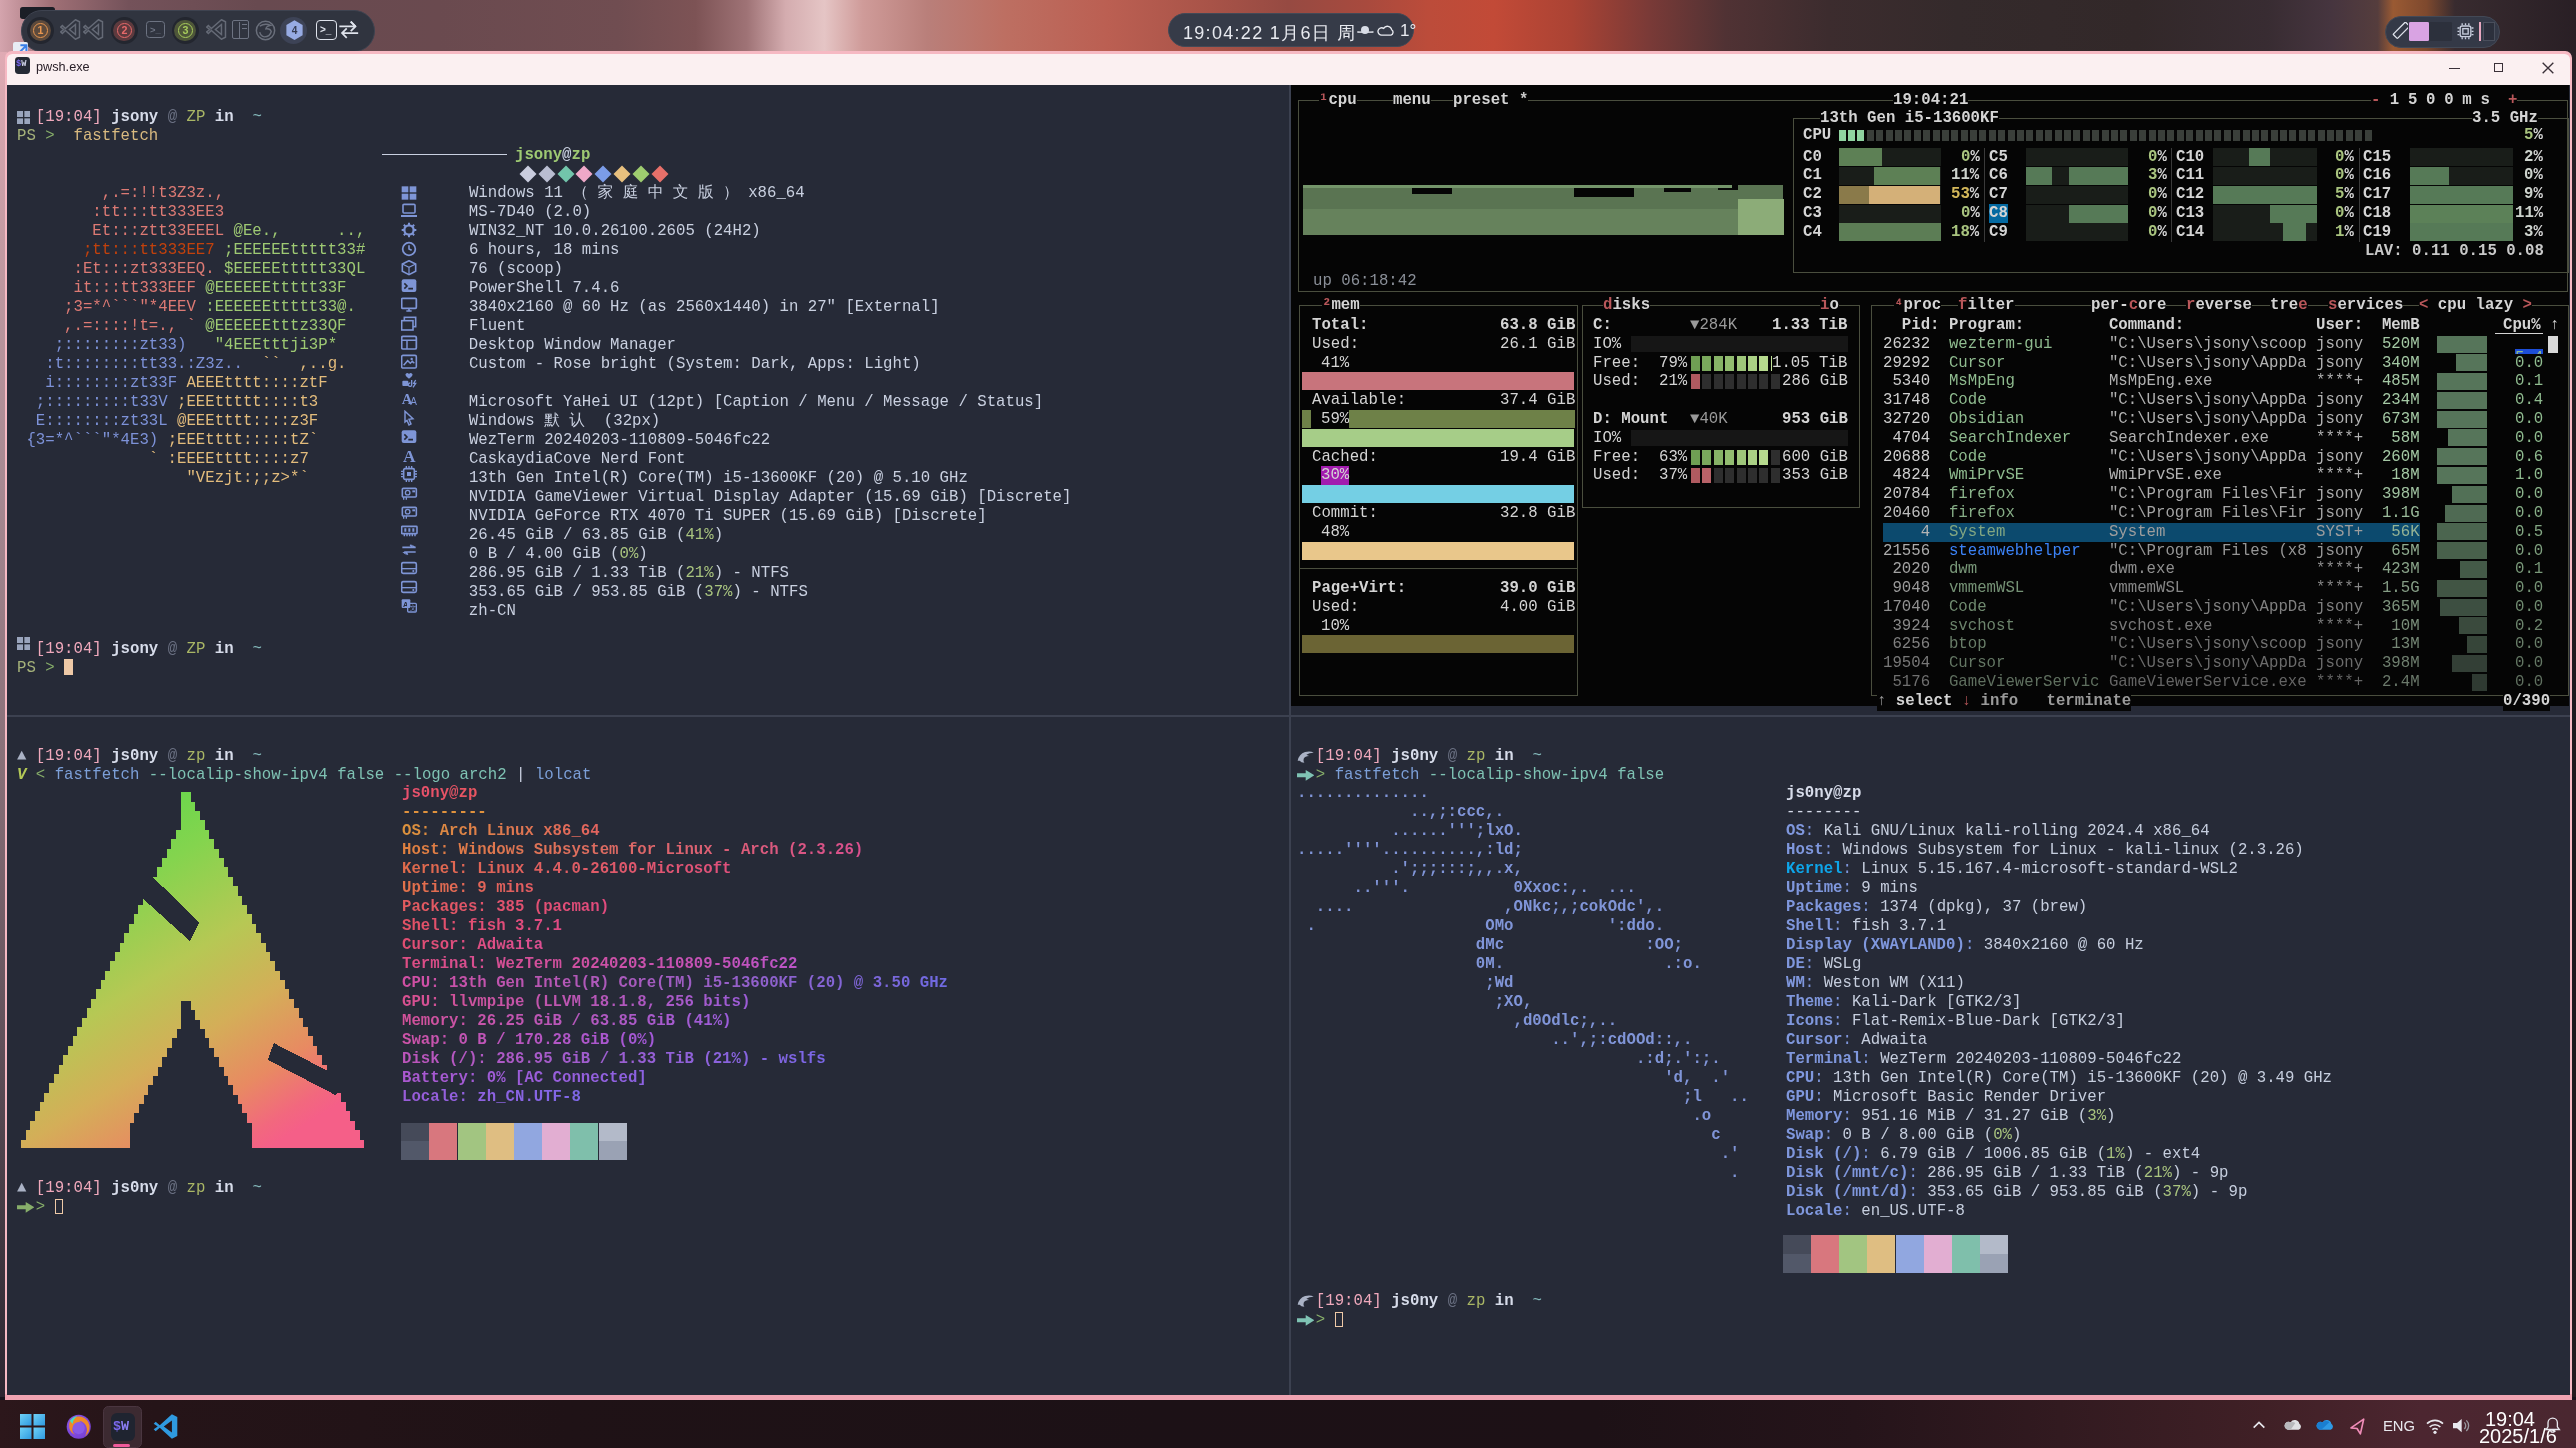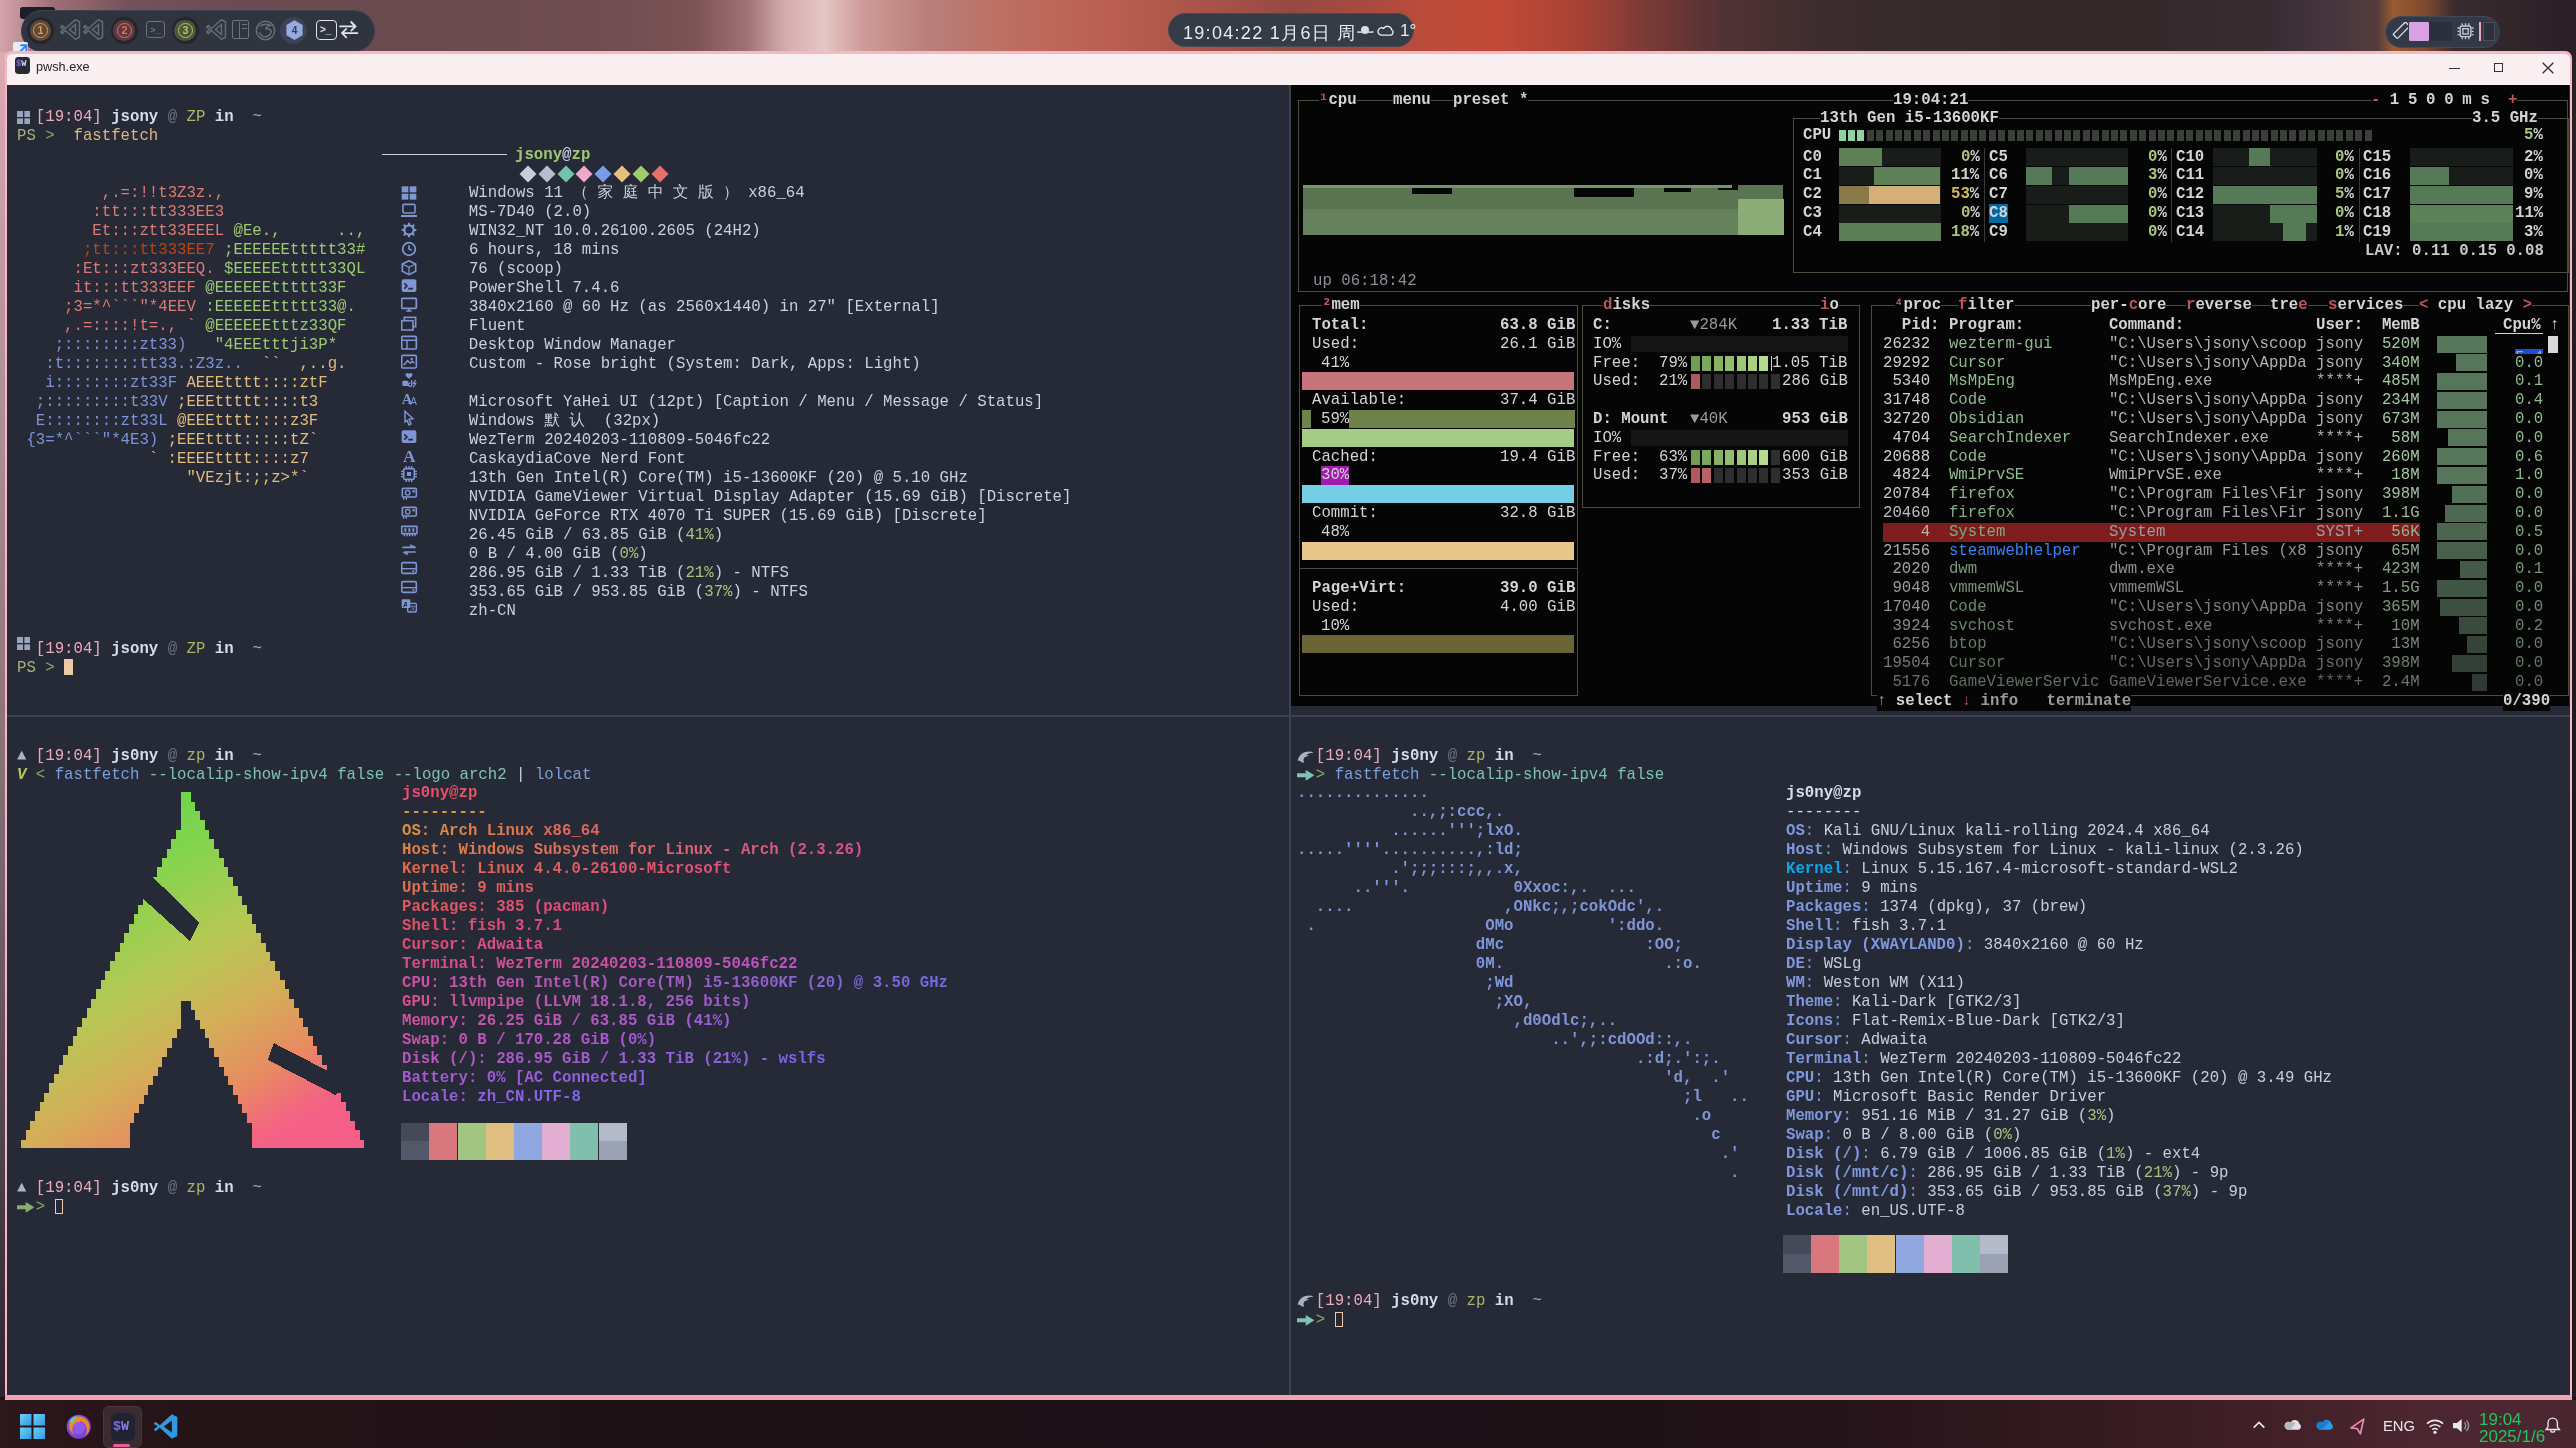--- a/index.html
+++ b/index.html
@@ -550,21 +550,21 @@
 <pre style="left:2515px;top:448px;color:#d4d4d4;background:#050505;font-size:15.7px"><span style="color:#8fbb8f">0.6</span></pre>
 <pre style="left:1883px;top:466px;color:#d4d4d4;background:#050505;font-size:15.7px"><span style="color:#cfcfcf"> 4824</span>  <span style="color:#8fbb8f">WmiPrvSE         </span><span style="color:#b2b2b2">WmiPrvSE.exe          </span><span style="color:#b2b2b2">****+ </span><span style="color:#a5c9a5">  18M</span></pre>
 <div class="a" style="left:2437px;top:467px;width:50px;height:17.4px;background:#56755a"></div>
 <pre style="left:2515px;top:466px;color:#d4d4d4;background:#050505;font-size:15.7px"><span style="color:#8fbb8f">1.0</span></pre>
 <pre style="left:1883px;top:485px;color:#d4d4d4;background:#050505;font-size:15.7px"><span style="color:#c6c6c6">20784</span>  <span style="color:#8bb48b">firefox          </span><span style="color:#ababab">"C:\Program Files\Fir </span><span style="color:#ababab">jsony </span><span style="color:#a0c2a0"> 398M</span></pre>
 <div class="a" style="left:2452px;top:486px;width:35px;height:17.4px;background:#527056"></div>
 <pre style="left:2515px;top:485px;color:#d4d4d4;background:#050505;font-size:15.7px"><span style="color:#8bb48b">0.0</span></pre>
 <pre style="left:1883px;top:504px;color:#d4d4d4;background:#050505;font-size:15.7px"><span style="color:#bebebe">20460</span>  <span style="color:#86ad86">firefox          </span><span style="color:#a4a4a4">"C:\Program Files\Fir </span><span style="color:#a4a4a4">jsony </span><span style="color:#9aba9a"> 1.1G</span></pre>
 <div class="a" style="left:2445px;top:505px;width:42px;height:17.4px;background:#4f6a53"></div>
 <pre style="left:2515px;top:504px;color:#d4d4d4;background:#050505;font-size:15.7px"><span style="color:#86ad86">0.0</span></pre>
-<pre style="left:1883px;top:523px;color:#d4d4d4;background:#7f1d1d;font-size:15.7px"><span style="color:#b5b5b5">    4</span>  <span style="color:#82a682">System           </span><span style="color:#9d9d9d">System                </span><span style="color:#9d9d9d">SYST+ </span><span style="color:#95b395">  56K</span></pre>
+<pre style="left:1883px;top:523px;color:#d4d4d4;background:#0c4a6e;font-size:15.7px"><span style="color:#b5b5b5">    4</span>  <span style="color:#82a682">System           </span><span style="color:#9d9d9d">System                </span><span style="color:#9d9d9d">SYST+ </span><span style="color:#95b395">  56K</span></pre>
 <div class="a" style="left:2437px;top:523px;width:50px;height:17.4px;background:#4b654f"></div>
 <pre style="left:2515px;top:523px;color:#d4d4d4;background:#050505;font-size:15.7px"><span style="color:#82a682">0.5</span></pre>
 <pre style="left:1883px;top:542px;color:#d4d4d4;background:#050505;font-size:15.7px"><span style="color:#acacac">21556</span>  <span style="color:#3b82f6">steamwebhelper   </span><span style="color:#969696">"C:\Program Files (x8 </span><span style="color:#969696">jsony </span><span style="color:#90ac90">  65M</span></pre>
 <div class="a" style="left:2437px;top:542px;width:50px;height:17.4px;background:#48604b"></div>
 <pre style="left:2515px;top:542px;color:#d4d4d4;background:#050505;font-size:15.7px"><span style="color:#7e9f7e">0.0</span></pre>
 <pre style="left:1883px;top:560px;color:#d4d4d4;background:#050505;font-size:15.7px"><span style="color:#a3a3a3"> 2020</span>  <span style="color:#799879">dwm              </span><span style="color:#8f8f8f">dwm.exe               </span><span style="color:#8f8f8f">****+ </span><span style="color:#8aa48a"> 423M</span></pre>
 <div class="a" style="left:2460px;top:561px;width:27px;height:17.4px;background:#445a48"></div>
 <pre style="left:2515px;top:560px;color:#d4d4d4;background:#050505;font-size:15.7px"><span style="color:#799879">0.1</span></pre>
 <pre style="left:1883px;top:579px;color:#d4d4d4;background:#050505;font-size:15.7px"><span style="color:#9b9b9b"> 9048</span>  <span style="color:#759275">vmmemWSL         </span><span style="color:#878787">vmmemWSL              </span><span style="color:#878787">****+ </span><span style="color:#859d85"> 1.5G</span></pre>
 <div class="a" style="left:2437px;top:580px;width:50px;height:17.4px;background:#415544"></div>
@@ -772,17 +772,17 @@
   </svg>
 <div class="a" style="left:2383px;top:1418px;font-size:14.8px;color:#e8e8ee">ENG</div>
 <svg class="a" style="left:2425px;top:1417px" width="20" height="17.4" viewBox="0 0 30 26">
     <path d="M3 10 a17 17 0 0 1 24 0 M7 15 a11 11 0 0 1 16 0 M11 19 a6 6 0 0 1 8 0" stroke="#e8e8ee" stroke-width="2.5" fill="none"></path>
     <circle cx="15" cy="23" r="2.4" fill="#e8e8ee"></circle>
   </svg>
 <svg class="a" style="left:2451px;top:1417px" width="20" height="17.4" viewBox="0 0 30 26">
     <path d="M3 9 L9 9 L16 3 L16 23 L9 17 L3 17 Z" fill="#e8e8ee"></path>
     <path d="M20 8 a7 7 0 0 1 0 10 M23 5 a11 11 0 0 1 0 16" stroke="#9a9aa0" stroke-width="2" fill="none"></path>
   </svg>
-<div class="a" style="left:2479px;top:1411px;width:56px;font-size:17px;color:#22c55e;line-height:17.4px">19:04<br>2025/1/6</div>
+<div class="a" style="left:2479px;top:1411px;width:56px;text-align:right;font-size:20px;color:#ffffff;line-height:17.4px">19:04<br>2025/1/6</div>
 <svg class="a" style="left:2544px;top:1416px" width="17.4" height="19" viewBox="0 0 26 28">
     <path d="M13 3 a7 7 0 0 1 7 7 v6 l3 4 H3 l3 -4 v-6 a7 7 0 0 1 7 -7 Z" fill="none" stroke="#e8e8ee" stroke-width="2"></path>
     <path d="M10 21 a3 3 0 0 0 6 0" fill="none" stroke="#e8e8ee" stroke-width="2"></path>
   </svg>
 
 </body></html>

